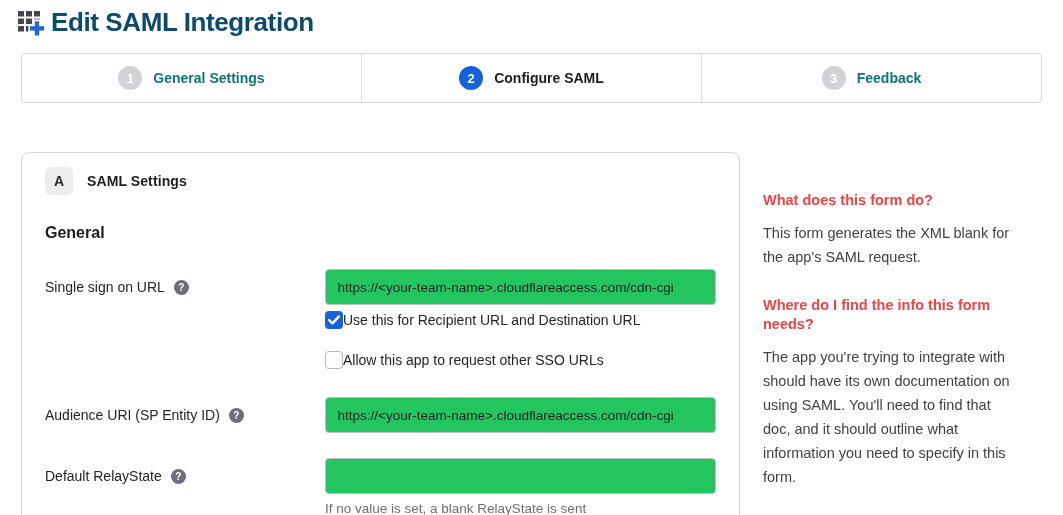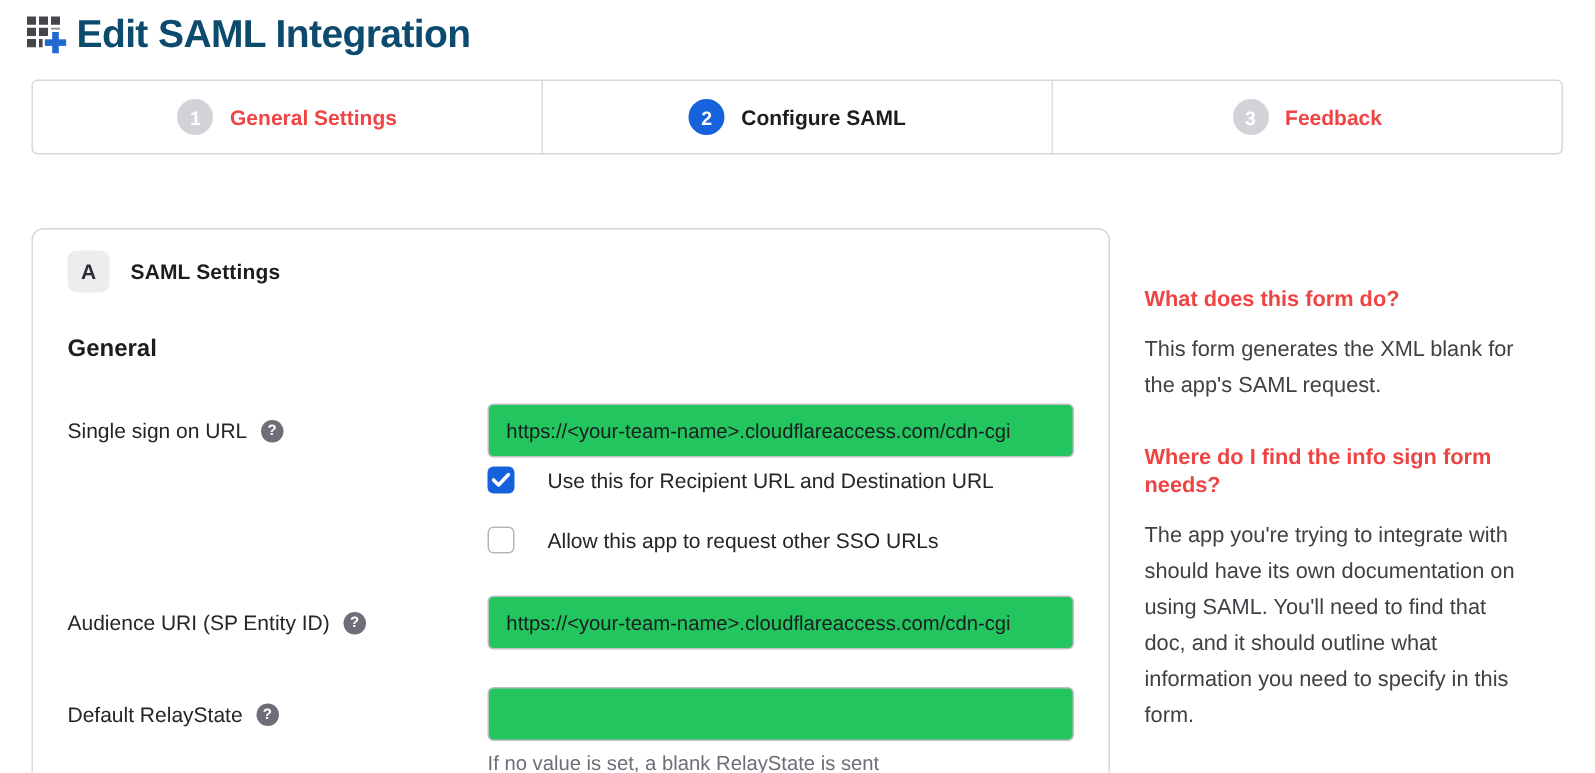--- a/index.html
+++ b/index.html
@@ -30,21 +30,21 @@
     flex: 1; display: flex; align-items: center; justify-content: center;
     gap: 11px; cursor: default;
   }
   .step + .step { border-left: 1px solid #dddde2; }
   .step-circle {
     width: 24px; height: 24px; border-radius: 50%;
     background: #d2d2d8; color: #ffffff;
     font-size: 13px; font-weight: bold;
     display: flex; align-items: center; justify-content: center;
   }
-  .step-label { font-size: 14px; font-weight: bold; color: #ef4444; }
+  .step-label { font-size: 14px; font-weight: bold; color: #0f766e; }
   .step.active .step-circle { background: #1662dd; }
   .step.active .step-label { color: #1d1d21; }
 
   
   .content { display: flex; margin: 49px 21px 0 21px; align-items: flex-start; }
 
   .card {
     width: 719px; height: 430px;
     border: 1px solid #d7d7dc; border-radius: 8px;
     padding: 14px 23px; background: #fff;
@@ -77,21 +77,21 @@
   .input-col { width: 392px; }
   .text-input {
     width: 100%; height: 36px;
     border: 1px solid #bfbfc4; border-radius: 4px;
     padding: 0 12px; font-size: 13.5px; color: #1d1d21;
     font-family: "Liberation Sans", sans-serif;
     background: #22c55e; outline: none;
   }
 
   .checkbox-row {
-    display: flex; align-items: center; gap: 22px;
+    display: flex; align-items: center; gap: 0;
     margin-left: 280px; margin-top: 6px; height: 18px;
   }
   .checkbox-row.second { margin-top: 22px; }
   .checkbox {
     width: 18px; height: 18px; border-radius: 4px; flex: 0 0 auto;
     position: relative;
   }
   .checkbox.checked { background: #1662dd; }
   .checkbox.unchecked { background: #fff; border: 1px solid #b5b5bc; }
   .checkbox.checked svg { position: absolute; left: 3px; top: 4px; }
@@ -207,17 +207,17 @@
       <div class="input-col">
         <input class="text-input" type="text" value="" style="">
       </div>
     </div>
     <div class="field-hint">If no value is set, a blank RelayState is sent</div>
   </section>
 
   <aside class="help-panel">
     <h3 class="help-heading">What does this form do?</h3>
     <p class="help-body">This form generates the XML blank for the app's SAML request.</p>
-    <h3 class="help-heading">Where do I find the info sign form needs?</h3>
+    <h3 class="help-heading">Where do I find the info this form needs?</h3>
     <p class="help-body">The app you're trying to integrate with should have its own documentation on using SAML. You'll need to find that doc, and it should outline what information you need to specify in this form.</p>
   </aside>
 
 </div>
 
 </body></html>

